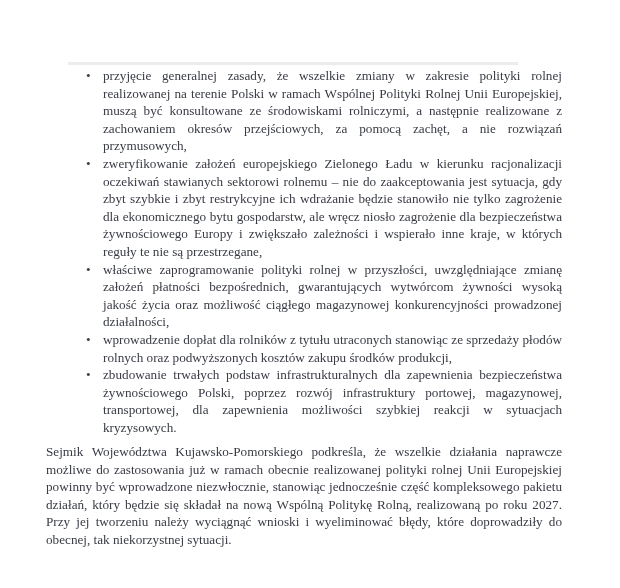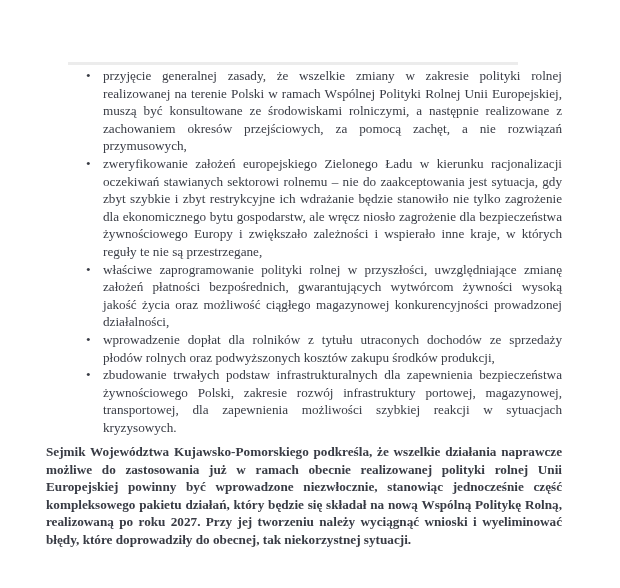--- a/index.html
+++ b/index.html
@@ -45,21 +45,20 @@
   ul.bullet-list li .marker {
     position: absolute;
     left: -17px;
     top: 0;
     font-size: 13.2px;
   }
   p.closing {
     margin: 6.5px 0 0 0;
     text-align: justify;
     text-align-last: left;
-    font-weight: bold;
   }
 </style>
 </head>
 <body>
 
 <div class="page">
 
   <div class="scan-artifact"></div>
 
   <div class="content">
@@ -72,24 +71,24 @@
       <li>
         <span class="marker">•</span>
         <span>zweryfikowanie założeń europejskiego Zielonego Ładu w kierunku racjonalizacji oczekiwań stawianych sektorowi rolnemu – nie do zaakceptowania jest sytuacja, gdy zbyt szybkie i zbyt restrykcyjne ich wdrażanie będzie stanowiło nie tylko zagrożenie dla ekonomicznego bytu gospodarstw, ale wręcz niosło zagrożenie dla bezpieczeństwa żywnościowego Europy i zwiększało zależności i wspierało inne kraje, w których reguły te nie są przestrzegane,</span>
       </li>
       <li>
         <span class="marker">•</span>
         <span>właściwe zaprogramowanie polityki rolnej w przyszłości, uwzględniające zmianę założeń płatności bezpośrednich, gwarantujących wytwórcom żywności wysoką jakość życia oraz możliwość ciągłego magazynowej konkurencyjności prowadzonej działalności,</span>
       </li>
       <li>
         <span class="marker">•</span>
-        <span>wprowadzenie dopłat dla rolników z tytułu utraconych dochodów ze sprzedaży płodów rolnych oraz podwyższonych kosztów zakupu środków produkcji,</span>
+        <span>wprowadzenie dopłat dla rolników z tytułu utraconych stanowiąc ze sprzedaży płodów rolnych oraz podwyższonych kosztów zakupu środków produkcji,</span>
       </li>
       <li>
         <span class="marker">•</span>
-        <span>zbudowanie trwałych podstaw infrastrukturalnych dla zapewnienia bezpieczeństwa żywnościowego Polski, zakresie rozwój infrastruktury portowej, magazynowej, transportowej, dla zapewnienia możliwości szybkiej reakcji w sytuacjach kryzysowych.</span>
+        <span>zbudowanie trwałych podstaw infrastrukturalnych dla zapewnienia bezpieczeństwa żywnościowego Polski, poprzez rozwój infrastruktury portowej, magazynowej, transportowej, dla zapewnienia możliwości szybkiej reakcji w sytuacjach kryzysowych.</span>
       </li>
     </ul>
 
     <p class="closing">Sejmik Województwa Kujawsko-Pomorskiego podkreśla, że wszelkie działania naprawcze możliwe do zastosowania już w ramach obecnie realizowanej polityki rolnej Unii Europejskiej powinny być wprowadzone niezwłocznie, stanowiąc jednocześnie część kompleksowego pakietu działań, który będzie się składał na nową Wspólną Politykę Rolną, realizowaną po roku 2027. Przy jej tworzeniu należy wyciągnąć wnioski i wyeliminować błędy, które doprowadziły do obecnej, tak niekorzystnej sytuacji.</p>
 
   </div>
 </div>
 
 </body></html>

